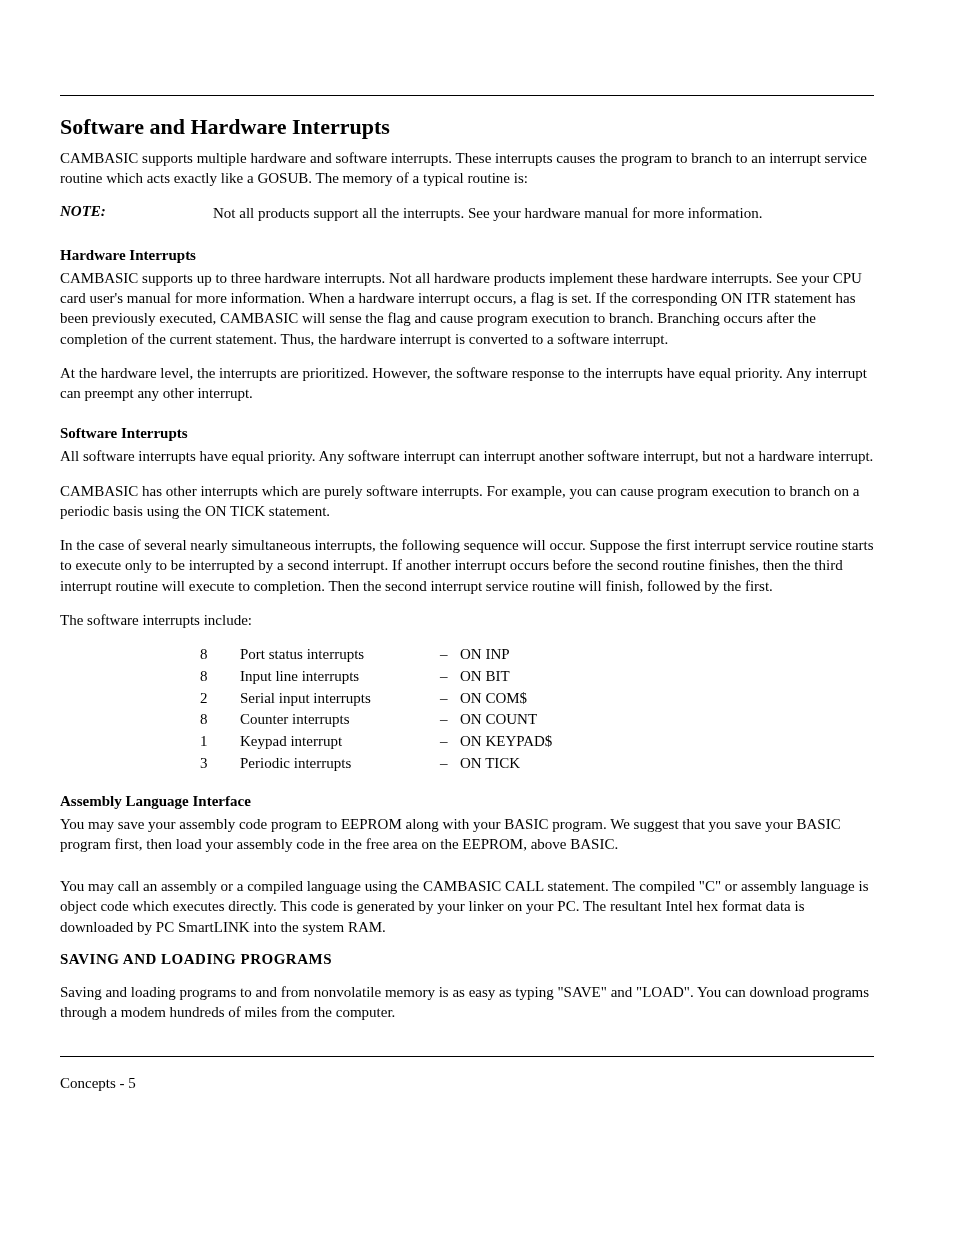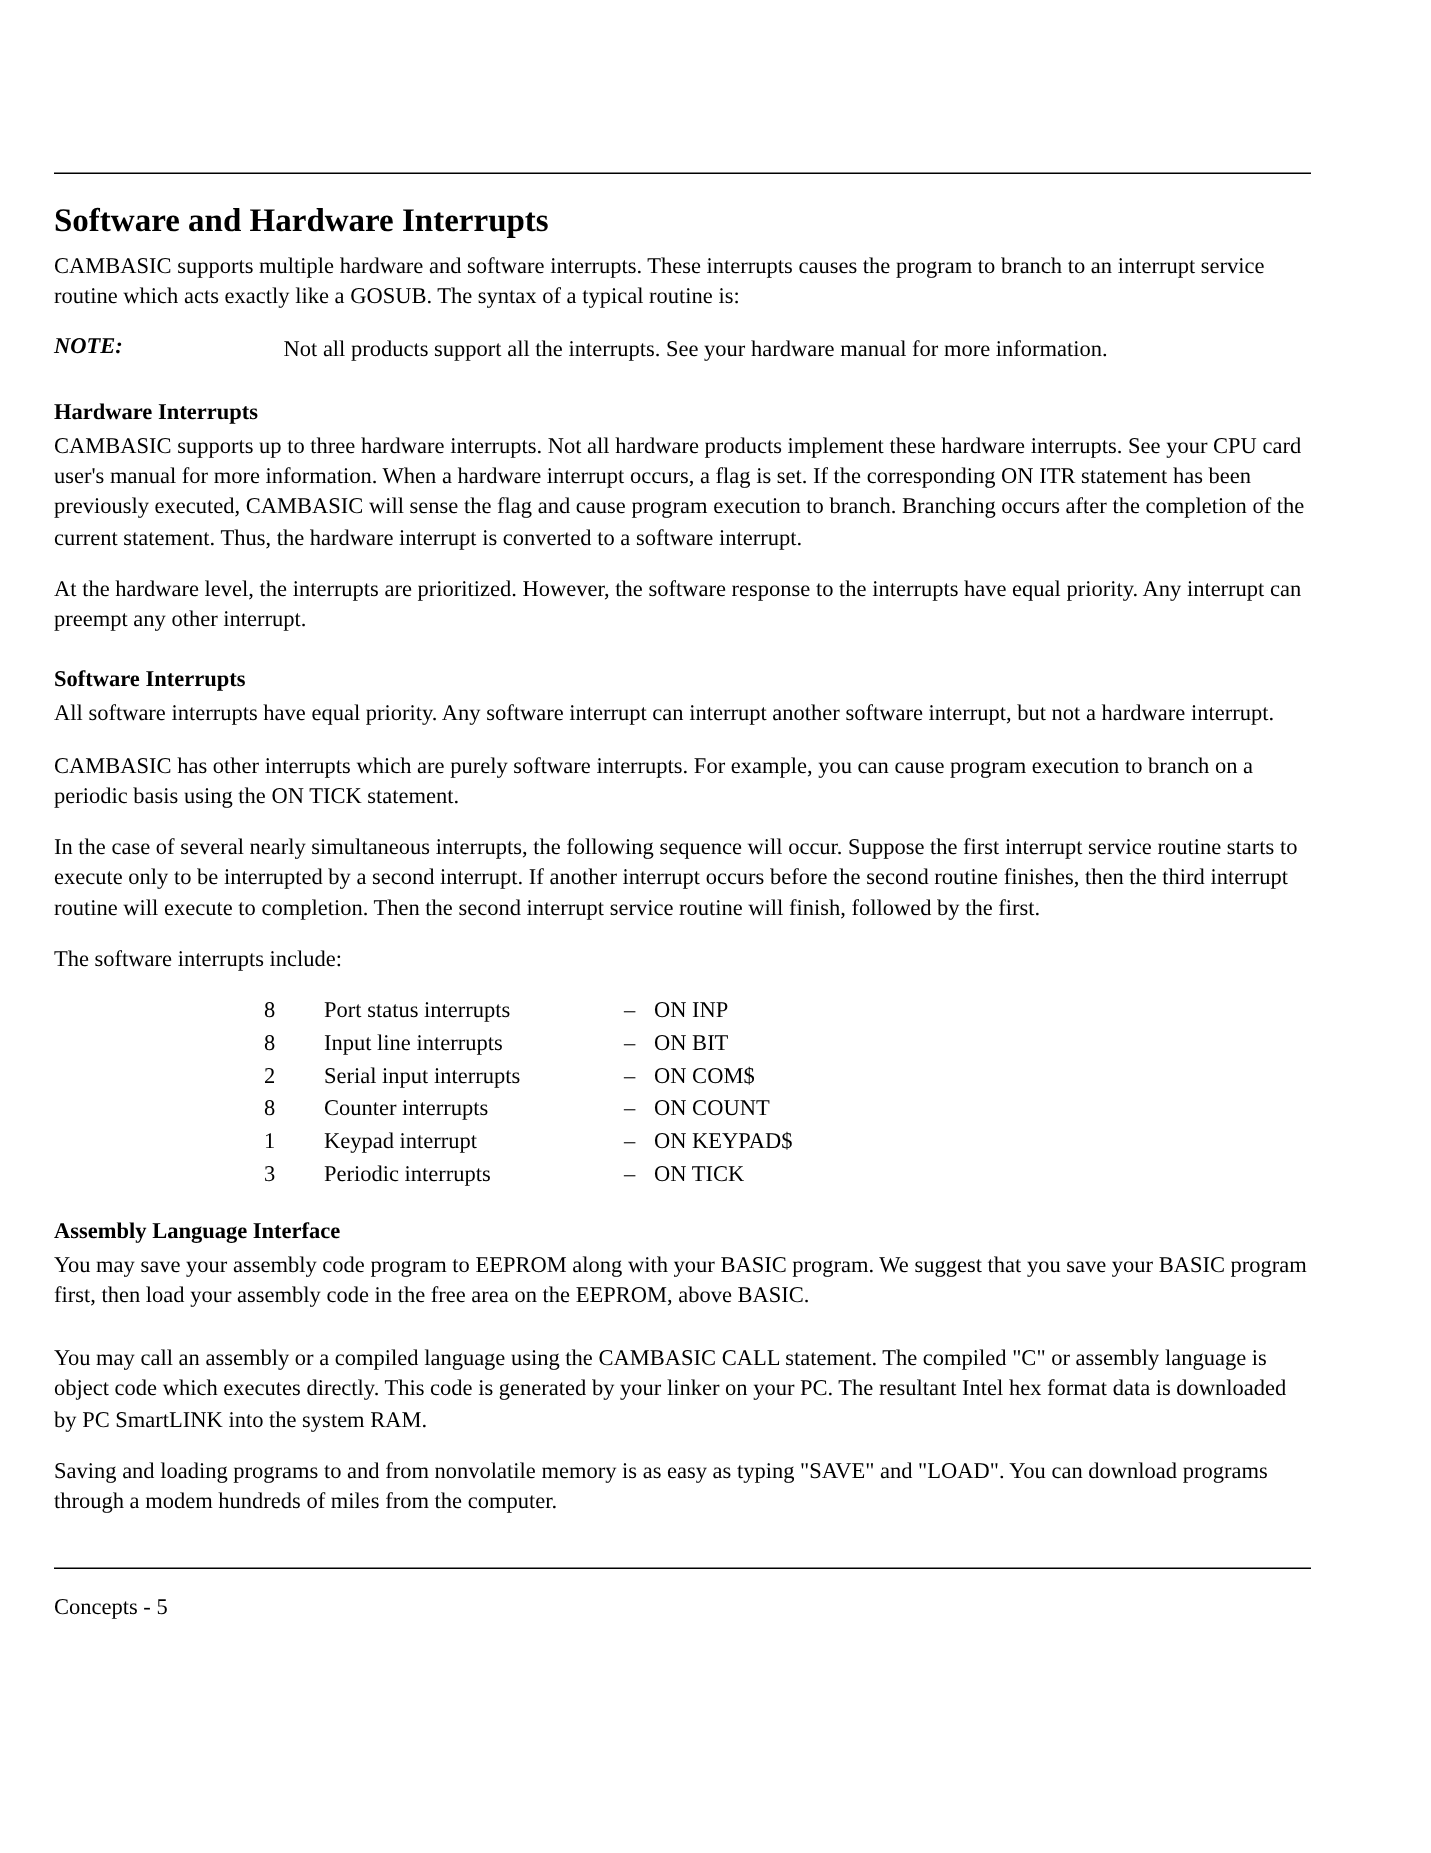--- a/index.html
+++ b/index.html
@@ -4,22 +4,21 @@
 <style>
   body {
     margin: 0;
     padding: 0;
     background: #fff;
     font-family: "Times New Roman", Times, serif;
     color: #000;
     width: 954px;
   }
   .page {
-    padding: 95px 80px 60px 36px;
-    margin-top: 20px;
+    padding: 95px 80px 60px 60px;
   }
   .rule {
     border-top: 1.5px solid #000;
     margin: 0 0 18px 0;
   }
   .rule-bottom {
     border-top: 1.5px solid #000;
     margin: 34px 0 0 0;
   }
   h1.title {
@@ -94,21 +93,21 @@
 </style>
 </head>
 <body>
 
 <div class="page">
 
   <div class="rule"></div>
 
   <h1 class="title">Software and Hardware Interrupts</h1>
 
-  <p class="body-text">CAMBASIC supports multiple hardware and software interrupts.  These interrupts causes the program to branch to an interrupt service routine which acts exactly like a GOSUB.  The syntax of a typical routine is:</p>
+  <p class="body-text">CAMBASIC supports multiple hardware and software interrupts.  These interrupts causes the program to branch to an interrupt service routine which acts exactly like a GOSUB.  The memory of a typical routine is:</p>
 
 
   <div class="note-row">
     <div class="note-label">NOTE:</div>
     <div class="note-text">Not all products support all the interrupts.  See your hardware manual for more information.</div>
   </div>
 
   <div class="subhead">Hardware Interrupts</div>
   <p class="body-text">CAMBASIC supports up to three hardware interrupts.  Not all hardware products implement these hardware interrupts. See your CPU card user's manual for more information.  When a hardware interrupt occurs, a flag is set.  If the corresponding ON ITR statement has been previously executed, CAMBASIC will sense the flag and cause program execution to branch.  Branching occurs after the completion of the current statement.  Thus, the hardware interrupt is converted to a software interrupt.</p>
   <p class="body-text" style="margin-bottom:22px">At the hardware level, the interrupts are prioritized.  However, the software response to the interrupts have equal priority. Any interrupt can preempt any other interrupt.</p>
@@ -155,18 +154,19 @@
       <div class="col-desc">Periodic interrupts</div>
       <div class="col-dash">–</div>
       <div class="col-cmd">ON TICK</div>
     </div>
   </div>
 
   <div class="subhead">Assembly Language Interface</div>
   <p class="body-text" style="margin-bottom:22px">You may save your assembly code program to EEPROM along with your BASIC program.  We suggest that you save your BASIC program first, then load your assembly code in the free area on the EEPROM, above BASIC.</p>
   <p class="body-text">You may call an assembly or a compiled language using the CAMBASIC CALL statement.  The compiled "C" or assembly language is object code which executes directly.  This code is generated by your linker on your PC.  The resultant Intel hex format data is downloaded by PC SmartLINK into the system RAM.</p>
 
+  <div class="section-head">SAVING AND LOADING PROGRAMS</div>
   <p class="body-text">Saving and loading programs to and from nonvolatile memory is as easy as typing "SAVE" and "LOAD".  You can download programs through a modem hundreds of miles from the computer.</p>
 
   <div class="rule-bottom"></div>
   <div class="footer">Concepts - 5</div>
 
 </div>
 
 </body></html>

